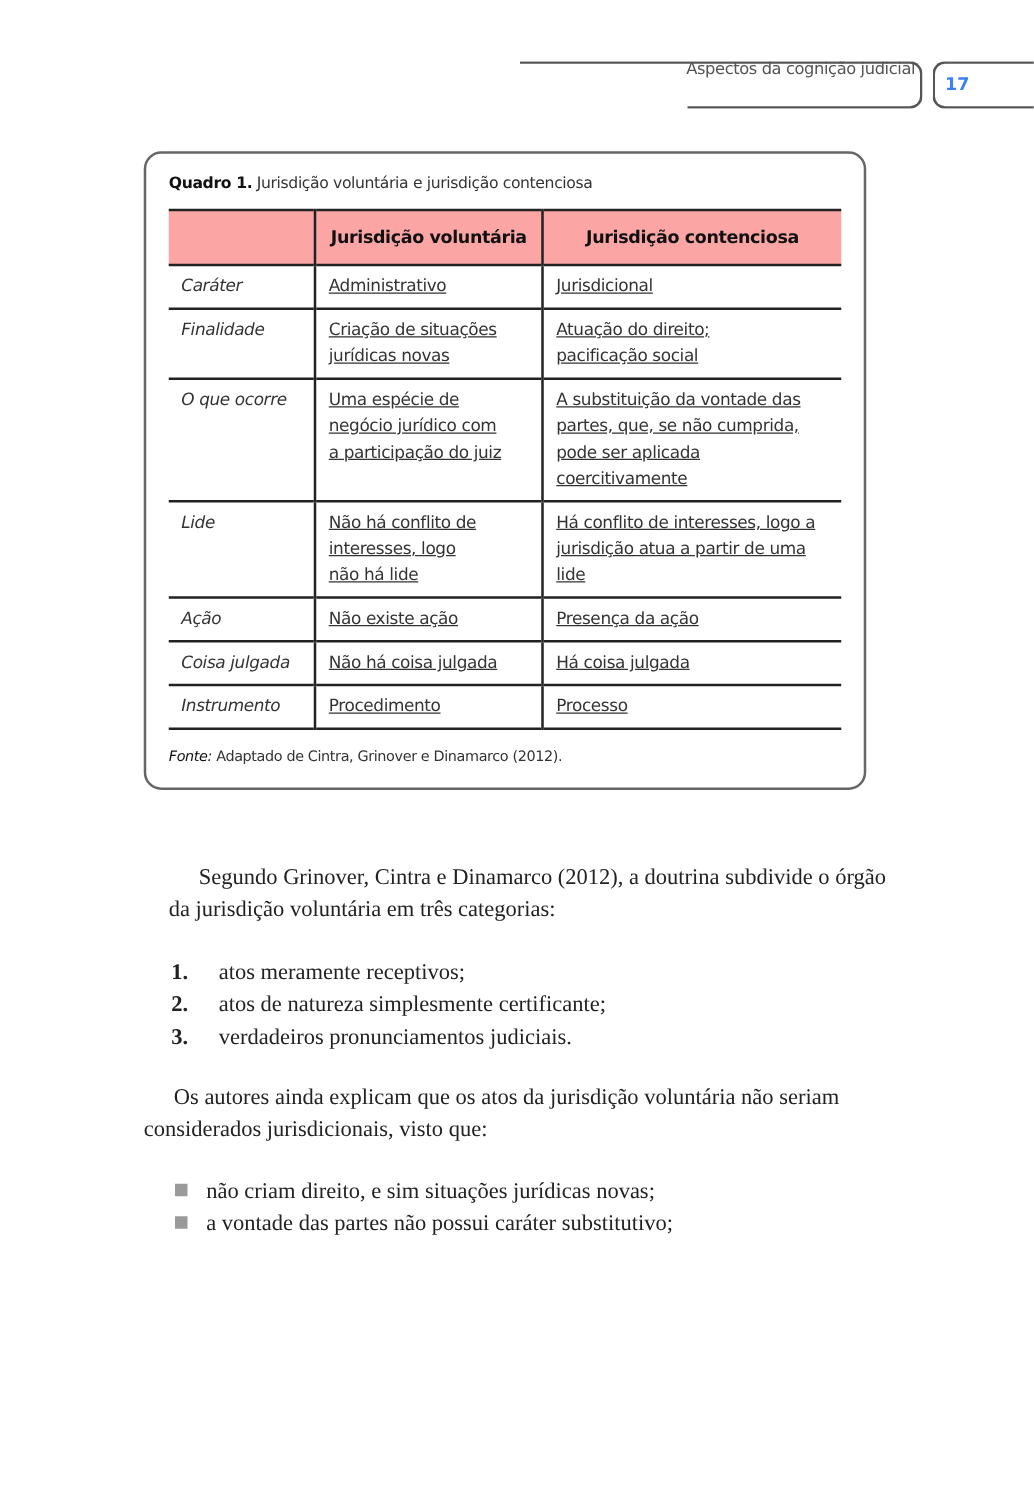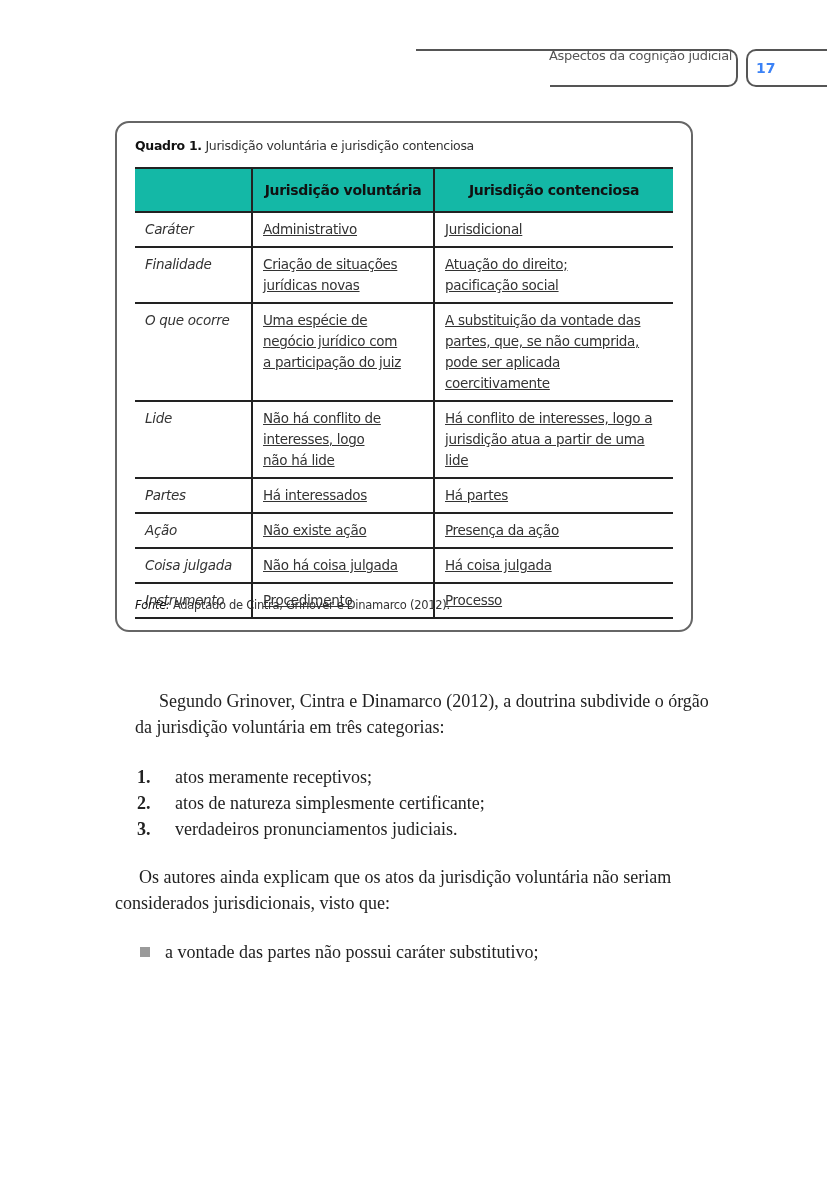--- a/index.html
+++ b/index.html
@@ -12,21 +12,21 @@
   .hdr-page { position: absolute; left: 746px; top: 49px; width: 90px; height: 38px; border: 2px solid #555; border-right: none; border-radius: 10px 0 0 10px; box-sizing: border-box; }
   .hdr-page-num { position: absolute; left: 756px; top: 60px; font-size: 14px; font-weight: bold; color: #3b82f6; }
 
   
   .quadro { position: absolute; left: 115px; top: 121px; width: 578px; height: 511px; border: 2.5px solid #666; border-radius: 14px; box-sizing: border-box; }
   .quadro-title { position: absolute; left: 135px; top: 138px; font-size: 12.5px; color: #333; letter-spacing: -0.3px; }
   .quadro-title b { color: #111; }
 
   table.qt { position: absolute; left: 135px; top: 167px; width: 538px; border-collapse: collapse; font-size: 13.5px; letter-spacing: -0.3px; color: #333; }
   table.qt th, table.qt td { text-align: left; vertical-align: top; padding: 6px 10px 6px 10px; line-height: 21px; }
-  table.qt thead tr { background: #14b8a6; border-top: 2px solid #222; border-bottom: 2px solid #222; }
+  table.qt thead tr { background: #fca5a5; border-top: 2px solid #222; border-bottom: 2px solid #222; }
   table.qt th { font-weight: bold; color: #111; text-align: center; padding: 11px 8px 10px; font-size: 14px; }
   table.qt tbody tr { border-bottom: 2px solid #222; }
   table.qt .c1 { width: 96px; font-style: italic; }
   table.qt .c2 { width: 160px; border-left: 2px solid #222; }
   table.qt .c3 { border-left: 2px solid #222; }
   .cell-line { display: block; text-decoration: underline; }
 
   .fonte { position: absolute; left: 135px; top: 598px; font-size: 11.5px; color: #333; letter-spacing: -0.3px; }
   .fonte i { color: #111; margin-top: 28px; }
 
@@ -102,29 +102,20 @@
           <span class="cell-line">Não há conflito de</span>
           <span class="cell-line">interesses, logo</span>
           <span class="cell-line">não há lide</span>
         </td>
       <td class="c3">
           <span class="cell-line">Há conflito de interesses, logo a</span>
           <span class="cell-line">jurisdição atua a partir de uma lide</span>
         </td>
     </tr>
     <tr>
-      <td class="c1">Partes</td>
-      <td class="c2">
-          <span class="cell-line">Há interessados</span>
-        </td>
-      <td class="c3">
-          <span class="cell-line">Há partes</span>
-        </td>
-    </tr>
-    <tr>
       <td class="c1">Ação</td>
       <td class="c2">
           <span class="cell-line">Não existe ação</span>
         </td>
       <td class="c3">
           <span class="cell-line">Presença da ação</span>
         </td>
     </tr>
     <tr>
       <td class="c1">Coisa julgada</td>
@@ -164,15 +155,19 @@
       <span class="num">3.</span>
       <span style="padding-left:13px">verdadeiros pronunciamentos judiciais.</span>
     </li>
 </ol>
 
 <div class="body-text para2"><span class="indent">Os autores ainda explicam que os atos da jurisdição voluntária não seriam considerados jurisdicionais, visto que:</span></div>
 
 <ul class="body-text bullets">
   <li>
       <span class="sq"></span>
+      <span>não criam direito, e sim situações jurídicas novas;</span>
+    </li>
+  <li>
+      <span class="sq"></span>
       <span>a vontade das partes não possui caráter substitutivo;</span>
     </li>
 </ul>
 
 </body></html>

